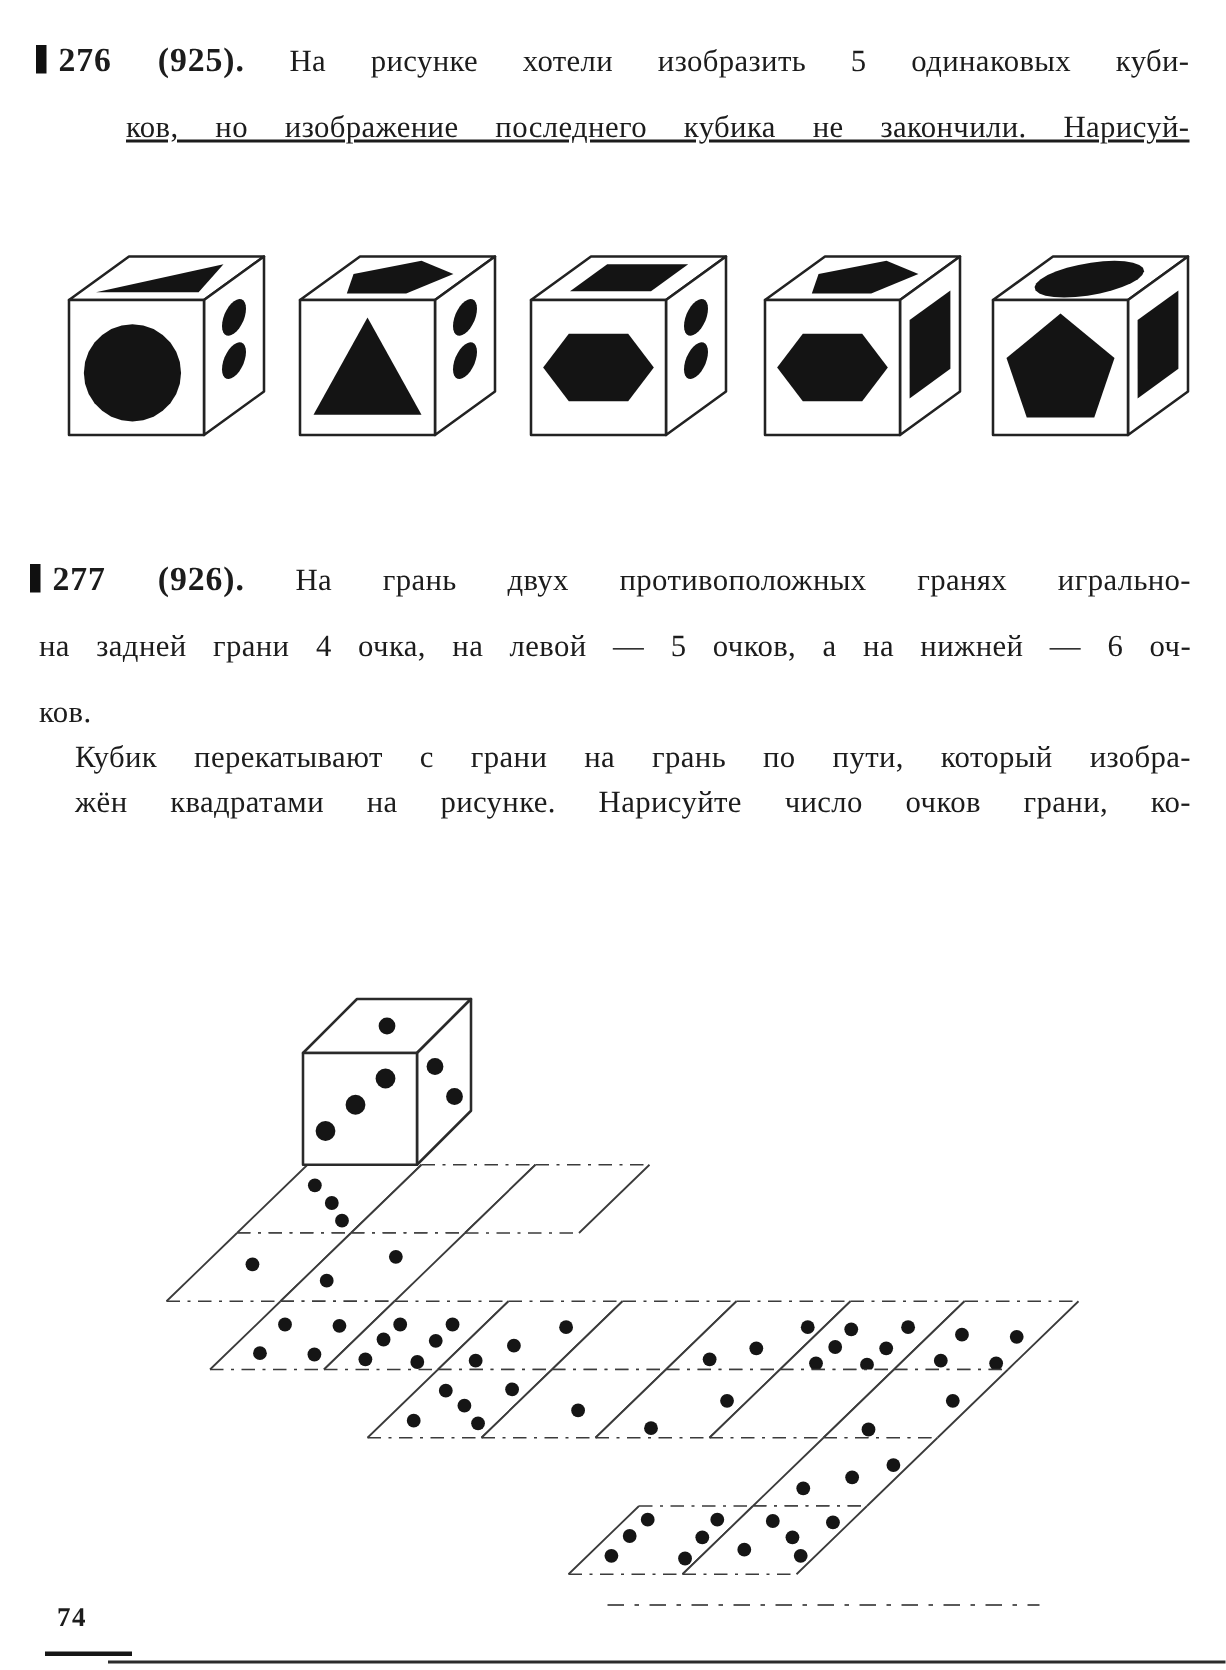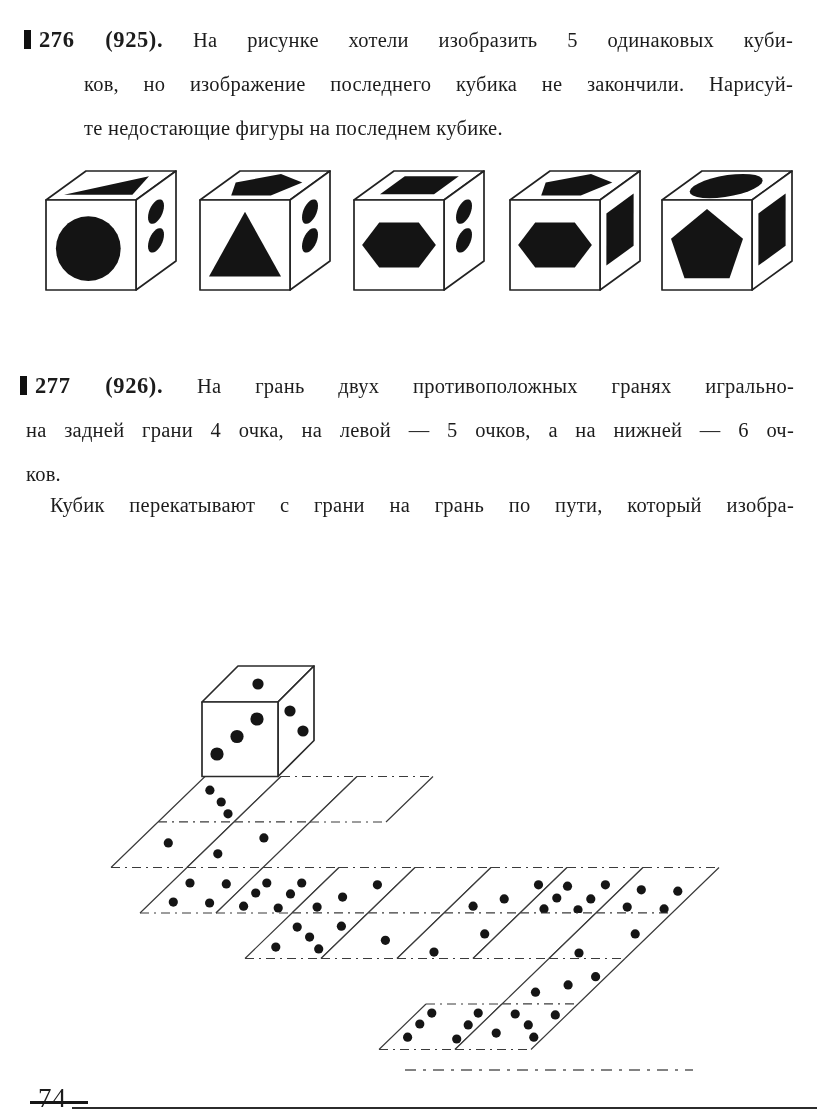--- a/index.html
+++ b/index.html
@@ -6,49 +6,48 @@
   body{width:817px;height:1113px;position:relative;background:#ffffff;
        font-family:"Liberation Serif", serif;color:#1c1c1c;overflow:hidden;}
   .pblock{position:absolute;}
   .line{font-size:20.5px;line-height:44px;letter-spacing:0.25px;
         text-align:justify;text-align-last:justify;}
   .line.nojust{text-align-last:left;}
   .pnum{font-weight:bold;font-size:22.5px;letter-spacing:0.6px;}
   .pbar{display:inline-block;width:7px;height:19px;background:#101010;
         margin-right:8px;vertical-align:-2px;}
   #p276{left:24px;top:18px;width:769px;}
-  #p276 .wrap{padding-left:60px;}
+  #p276 .wrap{padding-left:60px;text-decoration:underline;}
   #p277{left:20px;top:364px;width:774px;}
   #p277 .wrap{padding-left:6px;}
   #p277b{left:20px;top:491px;width:774px;}
   #p277b .line{line-height:29.5px;padding-left:6px;margin-left:24px;}
   #cubes-wrap{position:absolute;left:0;top:150px;width:817px;height:185px;}
   #dice-wrap{position:absolute;left:0;top:630px;width:817px;height:483px;}
   svg{display:block;}
   .cellH{stroke:#3b3b3b;stroke-width:1.15;fill:none;stroke-dasharray:9 5 2 5;}
   .cellS{stroke:#3b3b3b;stroke-width:1.2;fill:none;}
   .cellFill{fill:#ffffff;stroke:none;}
   .pip{fill:#151515;stroke:none;}
   .dieFace{fill:#ffffff;stroke:#2a2a2a;stroke-width:1.7;stroke-linejoin:round;}
   .cubeFace{fill:#ffffff;stroke:#222222;stroke-width:1.7;stroke-linejoin:round;}
   .ink{fill:#141414;stroke:none;}
   .guide{stroke:#5a5a5a;stroke-width:1.3;stroke-dasharray:11 7 3 7;fill:none;}
-  #pageno{position:absolute;left:38px;top:1068px;font-size:27px;font-weight:normal;
-          letter-spacing:1px;margin-top:15px;}
+  #pageno{position:absolute;left:38px;top:1068px;font-size:18px;font-weight:bold;
+          letter-spacing:1px;}
   #pageno-underline{position:absolute;left:30px;top:1101px;width:58px;height:3px;background:#161616;}
   #bottom-rule{position:absolute;left:72px;top:1107px;width:745px;height:2px;background:#2b2b2b;}
 </style>
 </head>
 <body>
 
 <div id="page">
   <div id="p276" class="pblock">
       <div class="line"><span class="pbar"></span><span class="pnum">276 (925).</span> <span> На рисунке хотели изобразить 5 одинаковых куби-</span></div>
       <div class="line wrap">ков, но изображение последнего кубика не закончили. Нарисуй-</div>
-      <div class="line wrap nojust">те недостающие фигуры на последнем кубике.</div>
     </div>
   <div id="cubes-wrap">
     <svg id="cubes-svg" width="817" height="185">
         <g>
           <polygon points="86.0,21.0 176.0,21.0 136.0,50.0 46.0,50.0" class="cubeFace"></polygon>
           <polygon points="136.0,50.0 176.0,21.0 176.0,111.0 136.0,140.0" class="cubeFace"></polygon>
           <polygon points="46.0,50.0 136.0,50.0 136.0,140.0 46.0,140.0" class="cubeFace"></polygon>
           <polygon points="64.0,44.8 132.4,44.8 149.0,26.2" class="ink"></polygon>
           <polygon points="120.7,98.6 119.9,105.8 117.5,112.7 113.6,118.8 108.5,123.9 102.4,127.8 95.5,130.2 88.3,131.0 81.1,130.2 74.2,127.8 68.1,123.9 63.0,118.8 59.1,112.7 56.7,105.8 55.9,98.6 56.7,91.4 59.1,84.5 63.0,78.4 68.1,73.3 74.2,69.4 81.1,67.0 88.3,66.2 95.5,67.0 102.4,69.4 108.5,73.3 113.6,78.4 117.5,84.5 119.9,91.4" class="ink"></polygon>
           <polygon points="164.0,55.8 163.8,58.3 163.2,61.1 162.3,63.8 161.0,66.4 159.5,68.8 157.8,70.8 156.0,72.4 154.2,73.4 152.5,73.8 151.0,73.7 149.7,72.9 148.8,71.5 148.2,69.7 148.0,67.4 148.2,64.9 148.8,62.1 149.7,59.4 151.0,56.8 152.5,54.4 154.2,52.4 156.0,50.8 157.8,49.8 159.5,49.4 161.0,49.5 162.3,50.3 163.2,51.7 163.8,53.5" class="ink"></polygon>
@@ -90,20 +89,21 @@
         </g>
       </svg>
   </div>
   <div id="p277" class="pblock">
       <div class="line"><span class="pbar"></span><span class="pnum">277 (926).</span> <span> На грань двух противоположных гранях игрально-</span></div>
       <div class="line wrap">на задней грани 4 очка, на левой — 5 очков, а на нижней — 6 оч-</div>
       <div class="line wrap nojust">ков.</div>
     </div>
   <div id="p277b" class="pblock">
       <div class="line">Кубик перекатывают с грани на грань по пути, который изобра-</div>
+      <div class="line">жён квадратами на рисунке. Нарисуйте число очков грани, ко-</div>
     </div>
   <div id="dice-wrap">
     <svg id="dice-svg" width="817" height="483">
         <g>
           <g>
             <polygon points="205.0,146.5 281.0,146.5 234.0,192.0 158.0,192.0" class="cellFill"></polygon>
             <path d="M 205,146.5 L 281,146.5 M 158,192 L 234,192" class="cellH"></path>
             <path d="M 205,146.5 L 158,192 M 281,146.5 L 234,192" class="cellS"></path>
             <circle cx="209.9" cy="160.2" r="4.6" class="pip"></circle>
             <circle cx="221.2" cy="172.0" r="4.6" class="pip"></circle>

